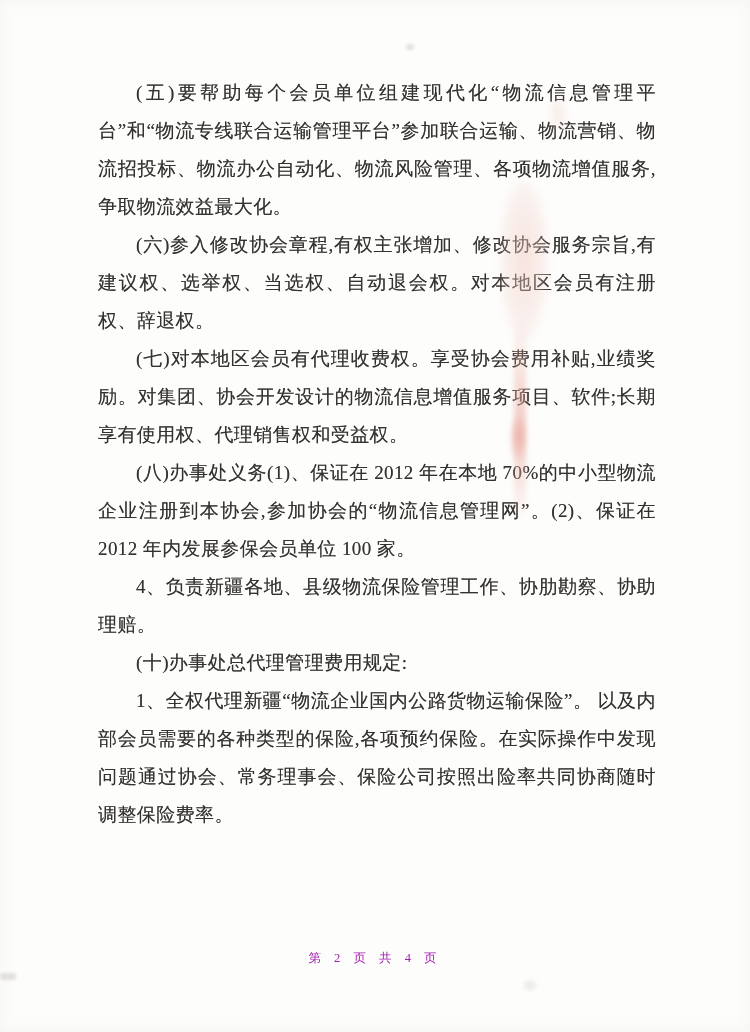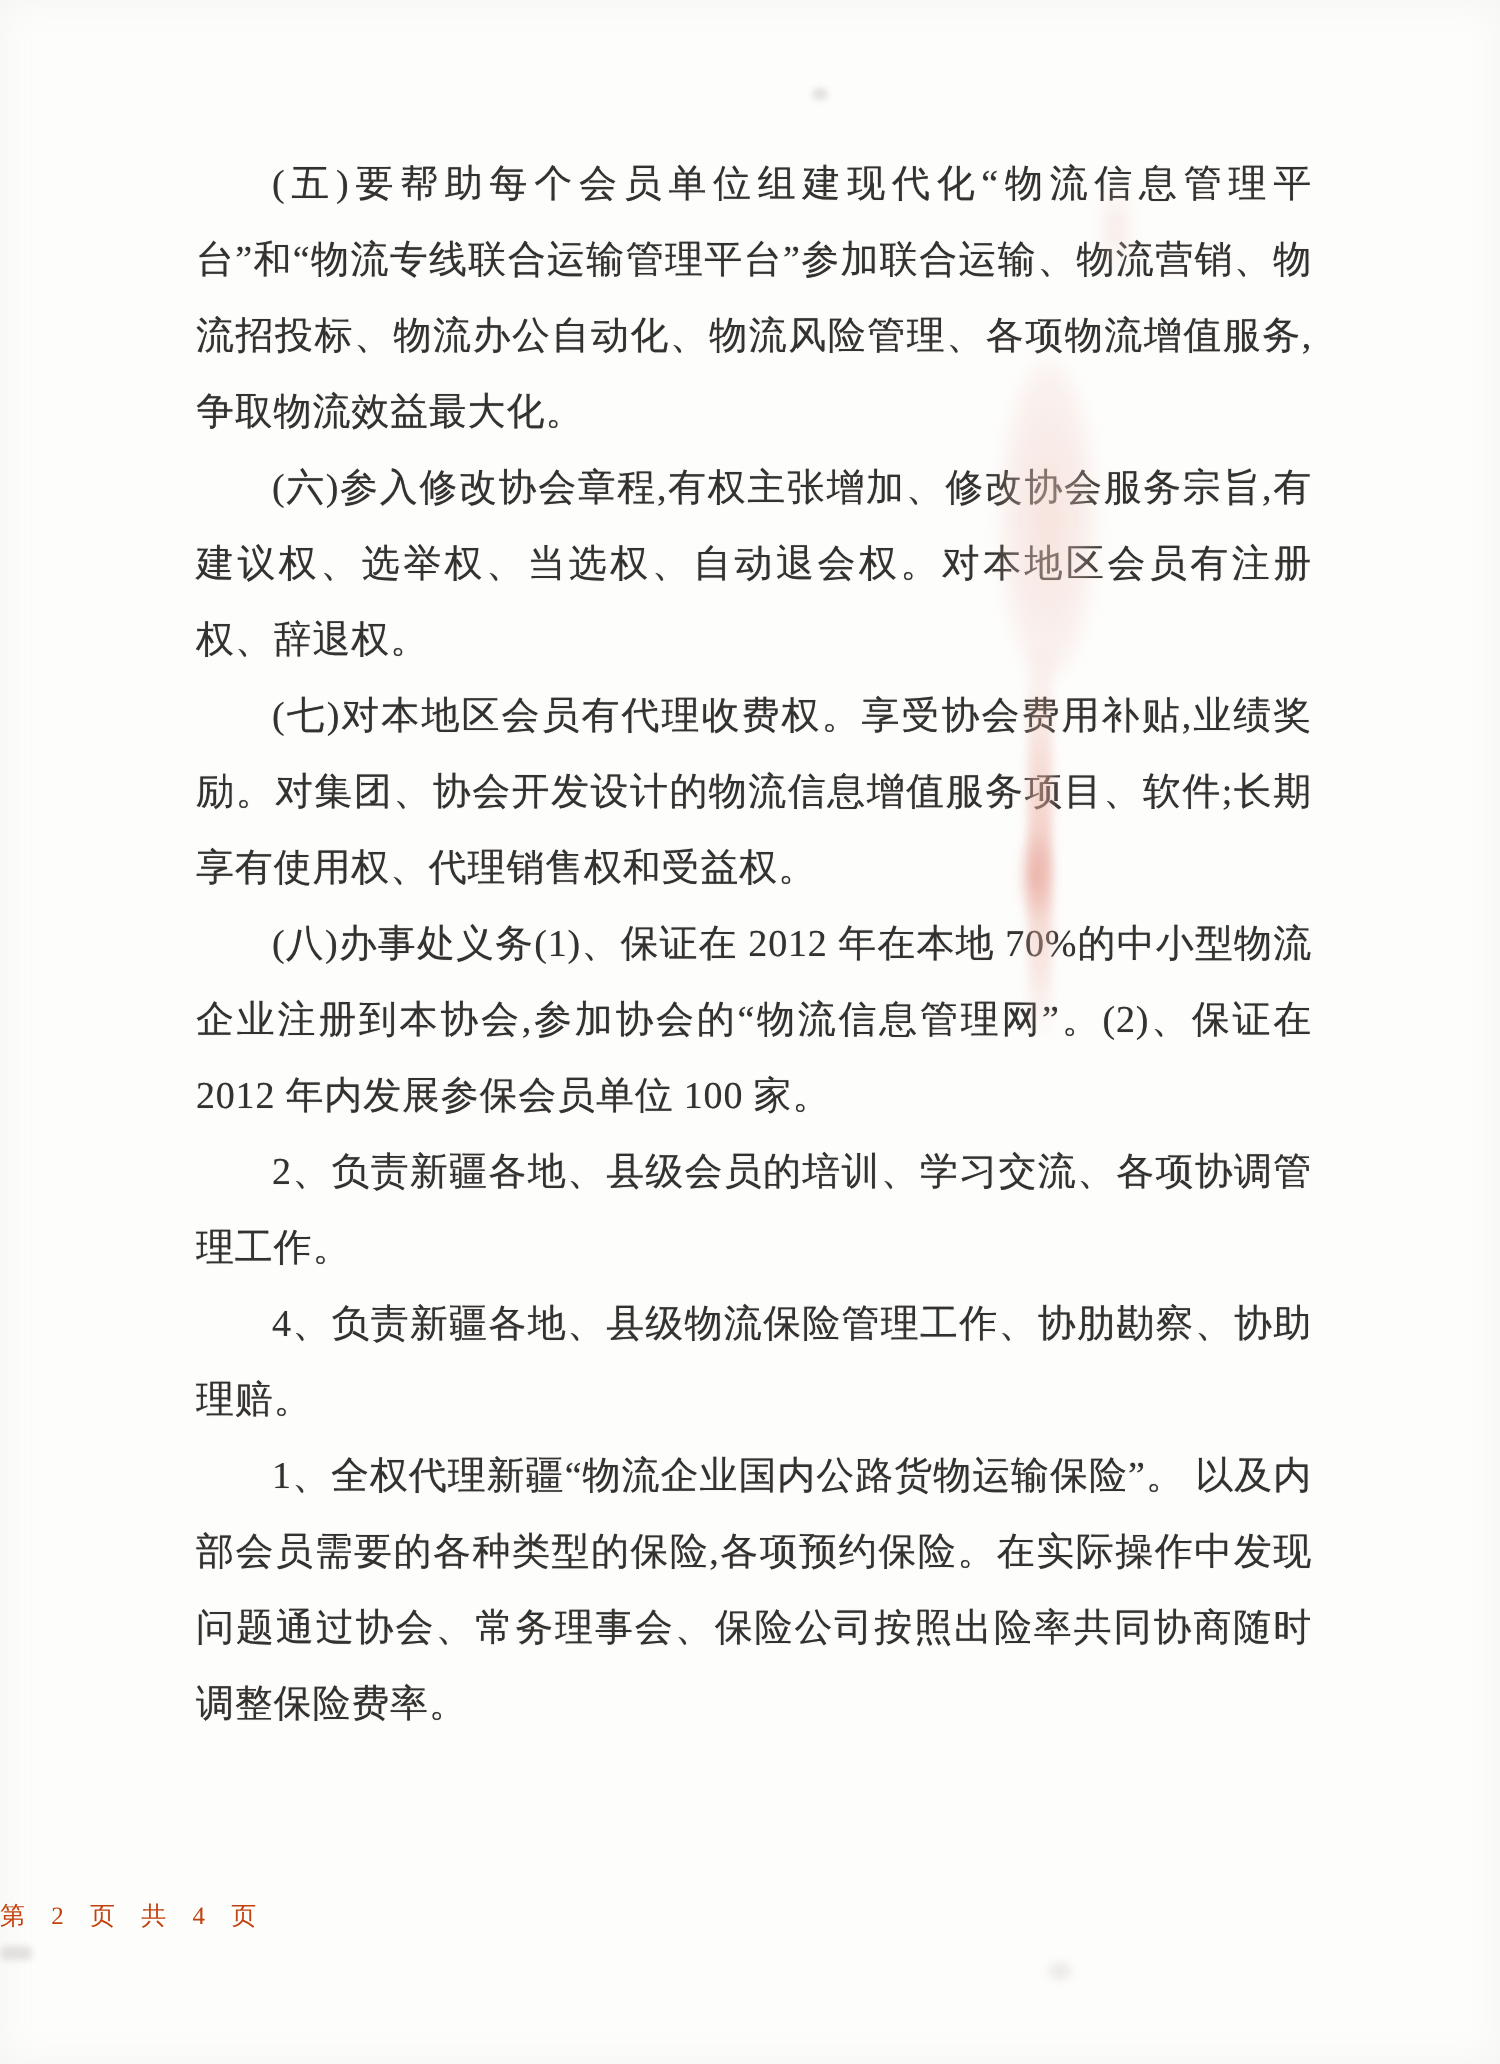--- a/index.html
+++ b/index.html
@@ -31,23 +31,23 @@
   .content p {
     margin: 0;
     padding: 0;
     text-indent: 2em;
   }
   .footer {
     position: absolute;
     left: 0;
     right: 0;
     top: 950px;
-    text-align: left;
+    text-align: center;
     font-size: 12.5px;
-    color: #c2410c;
+    color: #a21caf;
     letter-spacing: 5px;
     font-family: "Liberation Serif", "DejaVu Serif", serif;
   }
   
   .stain {
     position: absolute;
     pointer-events: none;
   }
   .stain-blob-top {
     left: 500px; top: 180px;
@@ -102,22 +102,22 @@
 </head>
 <body>
 
 <div class="page">
 
   <div class="content">
     <p>(五)要帮助每个会员单位组建现代化“物流信息管理平台”和“物流专线联合运输管理平台”参加联合运输、物流营销、物流招投标、物流办公自动化、物流风险管理、各项物流增值服务,争取物流效益最大化。</p>
     <p>(六)参入修改协会章程,有权主张增加、修改协会服务宗旨,有建议权、选举权、当选权、自动退会权。对本地区会员有注册权、辞退权。</p>
     <p>(七)对本地区会员有代理收费权。享受协会费用补贴,业绩奖励。对集团、协会开发设计的物流信息增值服务项目、软件;长期享有使用权、代理销售权和受益权。</p>
     <p>(八)办事处义务(1)、保证在 2012 年在本地 70%的中小型物流企业注册到本协会,参加协会的“物流信息管理网”。(2)、保证在 2012 年内发展参保会员单位 100 家。</p>
-    <p>2、负责新疆各地、县级会员的培训、学习交流、各项协调管理工作。</p>
     <p>4、负责新疆各地、县级物流保险管理工作、协肋勘察、协助理赔。</p>
+    <p>(十)办事处总代理管理费用规定:</p>
     <p>1、全权代理新疆“物流企业国内公路货物运输保险”。 以及内部会员需要的各种类型的保险,各项预约保险。在实际操作中发现问题通过协会、常务理事会、保险公司按照出险率共同协商随时调整保险费率。</p>
   </div>
 
   <div class="footer">第 2 页 共 4 页</div>
 
   <div class="stain stain-faint-top"></div>
   <div class="stain stain-blob-top"></div>
   <div class="stain stain-streak"></div>
   <div class="stain stain-spot"></div>
   <div class="stain speck-top-center"></div>

